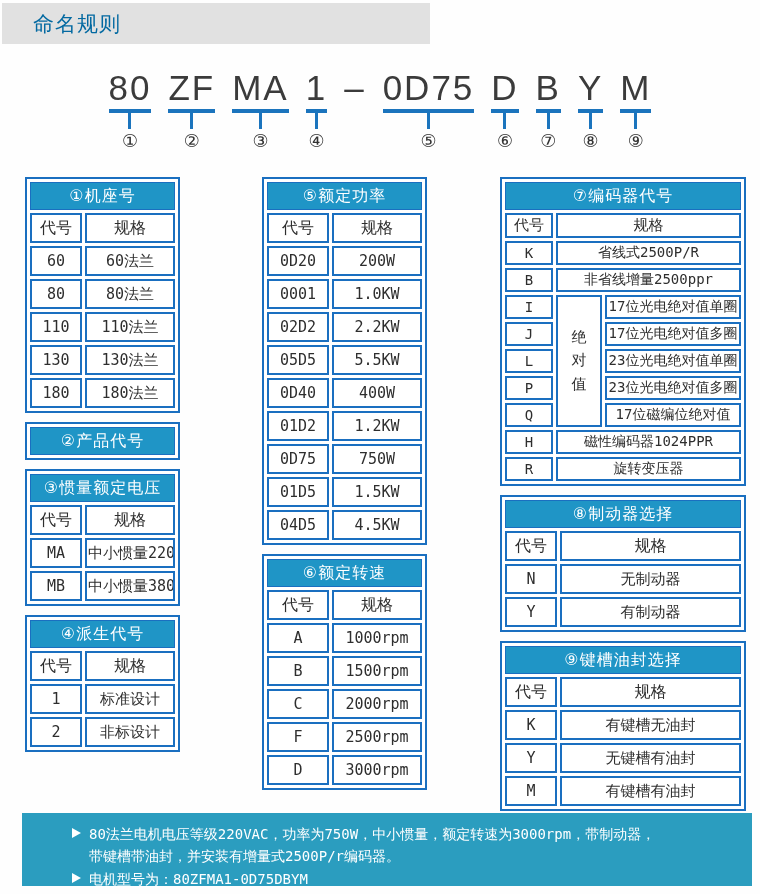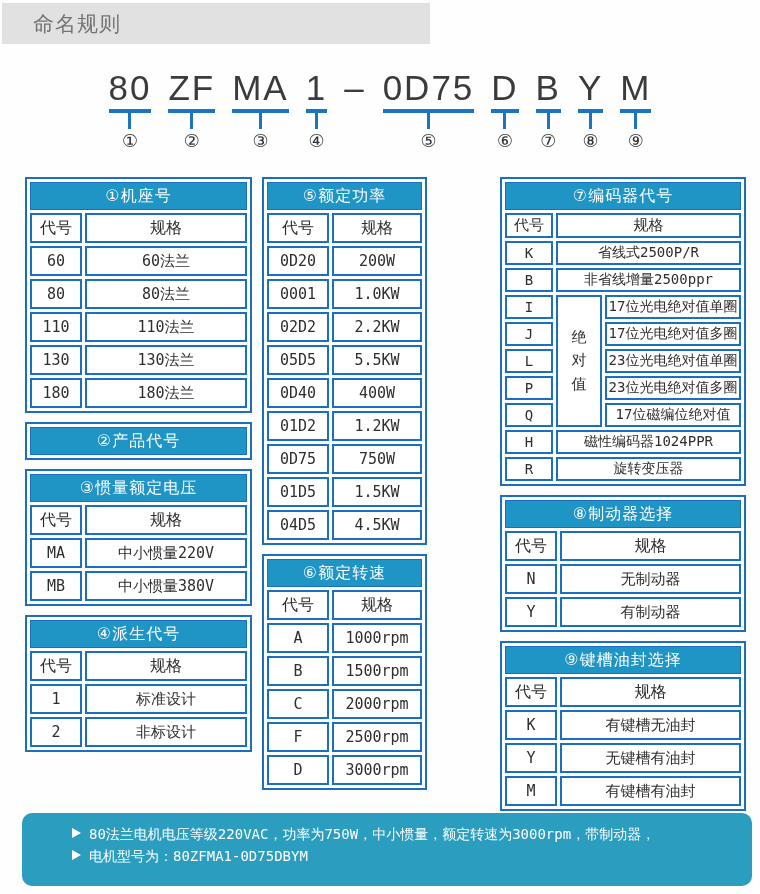--- a/index.html
+++ b/index.html
@@ -5,39 +5,39 @@
   html,body{margin:0;padding:0;}
   body{
     width:760px;height:894px;position:relative;background:#fefefe;
     font-family:"DejaVu Sans","Liberation Sans",sans-serif;color:#2f2f2f;
     overflow:hidden;
   }
   
   .title-bar{
     position:absolute;left:2px;top:3px;width:428px;height:41px;
     background:#e1e1e1;display:flex;align-items:center;box-sizing:border-box;
-    padding-left:31px;font-size:21px;color:#737373;letter-spacing:1px;
+    padding-left:31px;font-size:21px;color:#0369a1;letter-spacing:1px;
   }
   
   .model-row{
     position:absolute;top:70px;left:0;width:760px;
     display:flex;justify-content:center;align-items:flex-start;gap:17px;
   }
   .segment{display:flex;flex-direction:column;align-items:center;}
   .segment .txt{
     font-size:35px;line-height:1.05;color:#3b3b3b;letter-spacing:2px;
     font-family:"Liberation Sans","DejaVu Sans",sans-serif;
   }
   .segment .underline{width:100%;height:4px;background:#1b74bd;margin-top:2px;}
   .segment .tick{width:3px;height:16px;background:#1b74bd;}
   .segment .num{font-size:18px;line-height:1;color:#333;margin-top:3px;}
   .segment.dash .underline,.segment.dash .tick,.segment.dash .num{visibility:hidden;}
   
   .col{position:absolute;top:177px;}
-  .col-left{left:25px;width:227px;}
+  .col-left{left:25px;width:155px;}
   .col-mid{left:262px;width:165px;}
   .col-right{left:500px;width:246px;}
   table.nt{
     width:100%;border-collapse:separate;border-spacing:3px;
     border:2px solid #1a6fc0;background:#fff;margin:0 0 9px 0;table-layout:fixed;
   }
   .nt th.band{
     background:#1f95c6;color:#fff;font-weight:normal;font-size:16px;
     height:24px;border:1px solid #1a6fc0;letter-spacing:1px;
   }
@@ -52,21 +52,20 @@
   .nt td.vcell{
     white-space:pre-line;line-height:1.55;font-size:15px;
     font-family:"DejaVu Sans","Liberation Sans",sans-serif;
   }
   
   .notes{
     position:absolute;left:22px;top:813px;width:730px;height:73px;
     background:#2b9dbf;color:#fff;box-sizing:border-box;
     padding:10px 10px 0 50px;font-size:14px;line-height:1.6;
     font-family:"DejaVu Sans Mono","DejaVu Sans",sans-serif;
-    border-radius:10px;
   }
   .note-line{display:flex;align-items:baseline;}
   .note-bullet{
     display:inline-block;width:17px;flex:0 0 17px;position:relative;height:12px;
   }
   .note-bullet.show::before{
     content:"";position:absolute;left:0;top:1px;width:0;height:0;
     border-left:9px solid #fff;border-top:5px solid transparent;border-bottom:5px solid transparent;
   }
 </style>
@@ -431,16 +430,20 @@
       </tbody>
     </table>
 </div>
 
 <div class="notes" id="notes">
   <div class="note-line">
     <span class="note-bullet show"></span>
     <span>80法兰电机电压等级220VAC，功率为750W，中小惯量，额定转速为3000rpm，带制动器，</span>
   </div>
   <div class="note-line">
+    <span class="note-bullet"></span>
+    <span>带键槽带油封，并安装有增量式2500P/r编码器。</span>
+  </div>
+  <div class="note-line">
     <span class="note-bullet show"></span>
     <span>电机型号为：80ZFMA1-0D75DBYM</span>
   </div>
   </div>
 
 </body></html>

